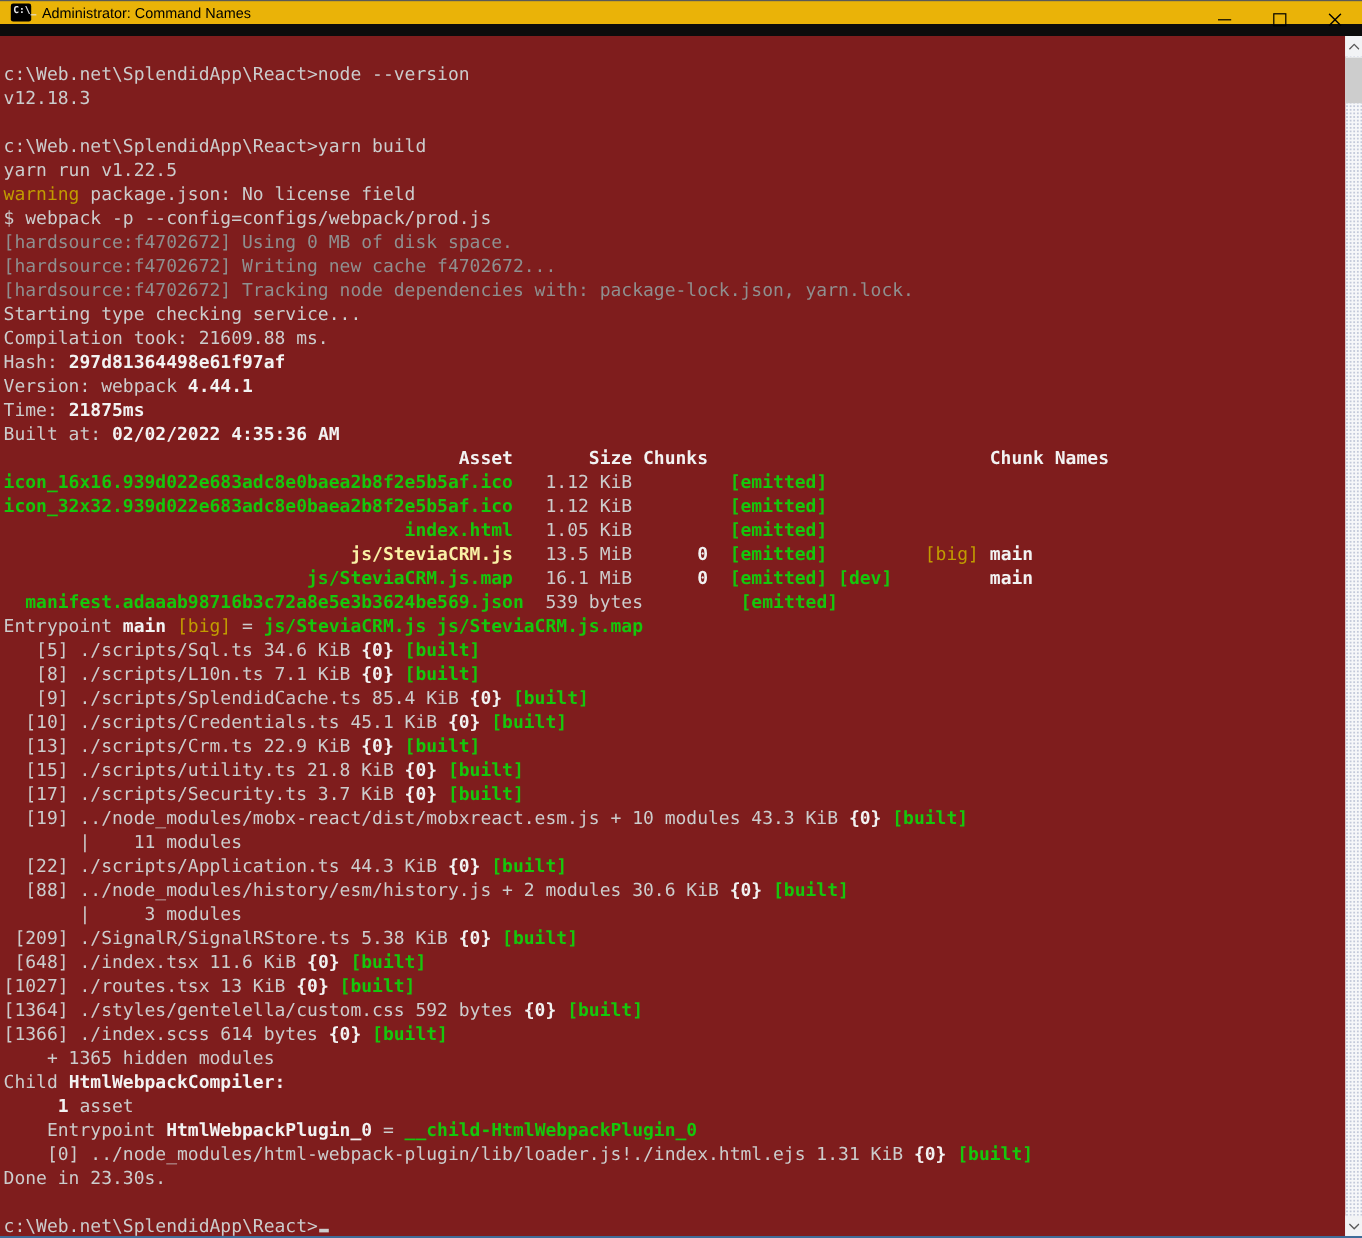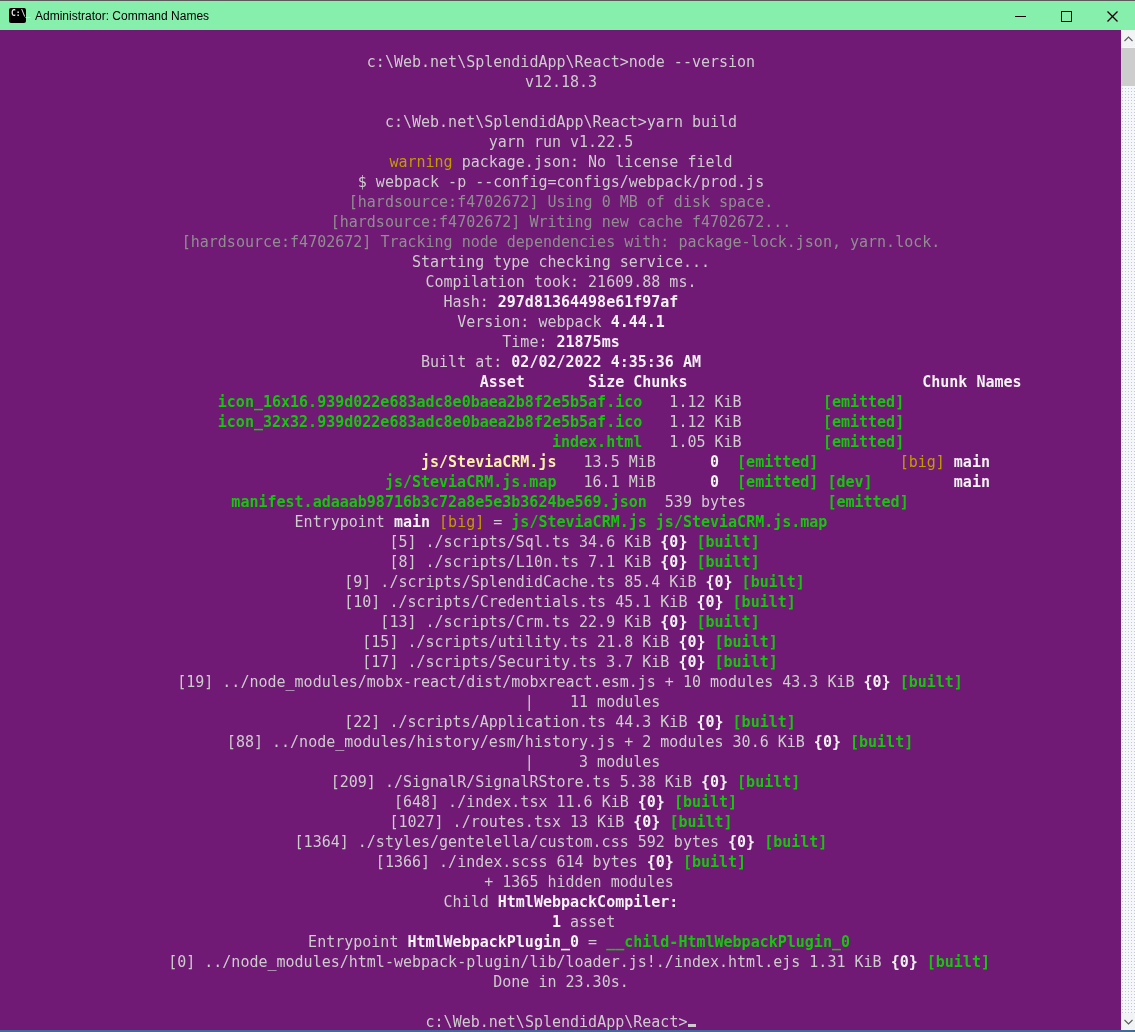--- a/index.html
+++ b/index.html
@@ -3,21 +3,21 @@
 <meta charset="utf-8">
 <style>
   html,body{margin:0;padding:0;background:#202020;}
   .window{
     position:relative;width:1135px;height:1032px;overflow:hidden;
     background:#0c0c0c;box-sizing:border-box;
     font-family:"Liberation Sans",sans-serif;
   }
   
   .titlebar{
-    position:absolute;top:0;left:0;right:0;height:30px;background:#86efac;
+    position:absolute;top:0;left:0;right:0;height:20px;background:#eab308;
     border-top:1px solid #5a5a5a;box-sizing:border-box;
     display:flex;align-items:center;
   }
   .app-icon{
     width:17px;height:15px;margin-left:9px;background:#000;position:relative;
     border-radius:2px;flex:0 0 auto;
   }
   .app-icon .glyph{
     position:absolute;top:1px;left:2px;color:#e8e8e8;
     font-family:"DejaVu Sans Mono",monospace;font-size:8px;line-height:9px;font-weight:bold;
@@ -87,21 +87,21 @@
       </button>
       <button class="ctl-btn">
         <svg width="11" height="11" viewBox="0 0 11 11">
           <line x1="0.5" y1="0.5" x2="10.5" y2="10.5" stroke="#000" stroke-width="1.2"></line>
           <line x1="10.5" y1="0.5" x2="0.5" y2="10.5" stroke="#000" stroke-width="1.2"></line>
         </svg>
       </button>
     </div>
   </div>
 
-  <div class="console" style="background: #701a75; text-align: center;">
+  <div class="console" style="background: #7f1d1d;">
     <div class="term"><div class="line"><span style="color: rgb(204, 204, 204);">c:\Web.net\SplendidApp\React&gt;node --version</span></div><div class="line"><span style="color: rgb(204, 204, 204);">v12.18.3</span></div><div class="line">&nbsp;</div><div class="line"><span style="color: rgb(204, 204, 204);">c:\Web.net\SplendidApp\React&gt;yarn build</span></div><div class="line"><span style="color: rgb(204, 204, 204);">yarn run v1.22.5</span></div><div class="line"><span style="color: rgb(193, 156, 0);">warning</span><span style="color: rgb(204, 204, 204);"> package.json: No license field</span></div><div class="line"><span style="color: rgb(204, 204, 204);">$ webpack -p --config=configs/webpack/prod.js</span></div><div class="line"><span style="color: rgb(143, 143, 143);">[hardsource:f4702672] Using 0 MB of disk space.</span></div><div class="line"><span style="color: rgb(143, 143, 143);">[hardsource:f4702672] Writing new cache f4702672...</span></div><div class="line"><span style="color: rgb(143, 143, 143);">[hardsource:f4702672] Tracking node dependencies with: package-lock.json, yarn.lock.</span></div><div class="line"><span style="color: rgb(204, 204, 204);">Starting type checking service...</span></div><div class="line"><span style="color: rgb(204, 204, 204);">Compilation took: 21609.88 ms.</span></div><div class="line"><span style="color: rgb(204, 204, 204);">Hash: </span><span style="color: rgb(242, 242, 242); font-weight: bold;">297d81364498e61f97af</span></div><div class="line"><span style="color: rgb(204, 204, 204);">Version: webpack </span><span style="color: rgb(242, 242, 242); font-weight: bold;">4.44.1</span></div><div class="line"><span style="color: rgb(204, 204, 204);">Time: </span><span style="color: rgb(242, 242, 242); font-weight: bold;">21875ms</span></div><div class="line"><span style="color: rgb(204, 204, 204);">Built at: </span><span style="color: rgb(242, 242, 242); font-weight: bold;">02/02/2022 4:35:36 AM</span></div><div class="line"><span style="color: rgb(242, 242, 242); font-weight: bold;">                                          Asset       Size Chunks                          Chunk Names</span></div><div class="line"><span style="color: rgb(22, 198, 12); font-weight: bold;">icon_16x16.939d022e683adc8e0baea2b8f2e5b5af.ico</span><span style="color: rgb(204, 204, 204);">   1.12 KiB         </span><span style="color: rgb(22, 198, 12); font-weight: bold;">[emitted]</span></div><div class="line"><span style="color: rgb(22, 198, 12); font-weight: bold;">icon_32x32.939d022e683adc8e0baea2b8f2e5b5af.ico</span><span style="color: rgb(204, 204, 204);">   1.12 KiB         </span><span style="color: rgb(22, 198, 12); font-weight: bold;">[emitted]</span></div><div class="line"><span style="color: rgb(22, 198, 12); font-weight: bold;">                                     index.html</span><span style="color: rgb(204, 204, 204);">   1.05 KiB         </span><span style="color: rgb(22, 198, 12); font-weight: bold;">[emitted]</span></div><div class="line"><span style="color: rgb(249, 241, 165); font-weight: bold;">                                js/SteviaCRM.js</span><span style="color: rgb(204, 204, 204);">   13.5 MiB </span><span style="color: rgb(242, 242, 242); font-weight: bold;">     0</span><span style="color: rgb(204, 204, 204);">  </span><span style="color: rgb(22, 198, 12); font-weight: bold;">[emitted]</span><span style="color: rgb(204, 204, 204);">         </span><span style="color: rgb(193, 156, 0);">[big]</span><span style="color: rgb(204, 204, 204);"> </span><span style="color: rgb(242, 242, 242); font-weight: bold;">main</span></div><div class="line"><span style="color: rgb(22, 198, 12); font-weight: bold;">                            js/SteviaCRM.js.map</span><span style="color: rgb(204, 204, 204);">   16.1 MiB </span><span style="color: rgb(242, 242, 242); font-weight: bold;">     0</span><span style="color: rgb(204, 204, 204);">  </span><span style="color: rgb(22, 198, 12); font-weight: bold;">[emitted] [dev]</span><span style="color: rgb(204, 204, 204);">         </span><span style="color: rgb(242, 242, 242); font-weight: bold;">main</span></div><div class="line"><span style="color: rgb(204, 204, 204);">  </span><span style="color: rgb(22, 198, 12); font-weight: bold;">manifest.adaaab98716b3c72a8e5e3b3624be569.json</span><span style="color: rgb(204, 204, 204);">  539 bytes         </span><span style="color: rgb(22, 198, 12); font-weight: bold;">[emitted]</span></div><div class="line"><span style="color: rgb(204, 204, 204);">Entrypoint </span><span style="color: rgb(242, 242, 242); font-weight: bold;">main</span><span style="color: rgb(204, 204, 204);"> </span><span style="color: rgb(193, 156, 0);">[big]</span><span style="color: rgb(204, 204, 204);"> = </span><span style="color: rgb(22, 198, 12); font-weight: bold;">js/SteviaCRM.js js/SteviaCRM.js.map</span></div><div class="line"><span style="color: rgb(204, 204, 204);">   [5] ./scripts/Sql.ts 34.6 KiB </span><span style="color: rgb(242, 242, 242); font-weight: bold;">{0}</span><span style="color: rgb(204, 204, 204);"> </span><span style="color: rgb(22, 198, 12); font-weight: bold;">[built]</span></div><div class="line"><span style="color: rgb(204, 204, 204);">   [8] ./scripts/L10n.ts 7.1 KiB </span><span style="color: rgb(242, 242, 242); font-weight: bold;">{0}</span><span style="color: rgb(204, 204, 204);"> </span><span style="color: rgb(22, 198, 12); font-weight: bold;">[built]</span></div><div class="line"><span style="color: rgb(204, 204, 204);">   [9] ./scripts/SplendidCache.ts 85.4 KiB </span><span style="color: rgb(242, 242, 242); font-weight: bold;">{0}</span><span style="color: rgb(204, 204, 204);"> </span><span style="color: rgb(22, 198, 12); font-weight: bold;">[built]</span></div><div class="line"><span style="color: rgb(204, 204, 204);">  [10] ./scripts/Credentials.ts 45.1 KiB </span><span style="color: rgb(242, 242, 242); font-weight: bold;">{0}</span><span style="color: rgb(204, 204, 204);"> </span><span style="color: rgb(22, 198, 12); font-weight: bold;">[built]</span></div><div class="line"><span style="color: rgb(204, 204, 204);">  [13] ./scripts/Crm.ts 22.9 KiB </span><span style="color: rgb(242, 242, 242); font-weight: bold;">{0}</span><span style="color: rgb(204, 204, 204);"> </span><span style="color: rgb(22, 198, 12); font-weight: bold;">[built]</span></div><div class="line"><span style="color: rgb(204, 204, 204);">  [15] ./scripts/utility.ts 21.8 KiB </span><span style="color: rgb(242, 242, 242); font-weight: bold;">{0}</span><span style="color: rgb(204, 204, 204);"> </span><span style="color: rgb(22, 198, 12); font-weight: bold;">[built]</span></div><div class="line"><span style="color: rgb(204, 204, 204);">  [17] ./scripts/Security.ts 3.7 KiB </span><span style="color: rgb(242, 242, 242); font-weight: bold;">{0}</span><span style="color: rgb(204, 204, 204);"> </span><span style="color: rgb(22, 198, 12); font-weight: bold;">[built]</span></div><div class="line"><span style="color: rgb(204, 204, 204);">  [19] ../node_modules/mobx-react/dist/mobxreact.esm.js + 10 modules 43.3 KiB </span><span style="color: rgb(242, 242, 242); font-weight: bold;">{0}</span><span style="color: rgb(204, 204, 204);"> </span><span style="color: rgb(22, 198, 12); font-weight: bold;">[built]</span></div><div class="line"><span style="color: rgb(204, 204, 204);">       |    11 modules</span></div><div class="line"><span style="color: rgb(204, 204, 204);">  [22] ./scripts/Application.ts 44.3 KiB </span><span style="color: rgb(242, 242, 242); font-weight: bold;">{0}</span><span style="color: rgb(204, 204, 204);"> </span><span style="color: rgb(22, 198, 12); font-weight: bold;">[built]</span></div><div class="line"><span style="color: rgb(204, 204, 204);">  [88] ../node_modules/history/esm/history.js + 2 modules 30.6 KiB </span><span style="color: rgb(242, 242, 242); font-weight: bold;">{0}</span><span style="color: rgb(204, 204, 204);"> </span><span style="color: rgb(22, 198, 12); font-weight: bold;">[built]</span></div><div class="line"><span style="color: rgb(204, 204, 204);">       |     3 modules</span></div><div class="line"><span style="color: rgb(204, 204, 204);"> [209] ./SignalR/SignalRStore.ts 5.38 KiB </span><span style="color: rgb(242, 242, 242); font-weight: bold;">{0}</span><span style="color: rgb(204, 204, 204);"> </span><span style="color: rgb(22, 198, 12); font-weight: bold;">[built]</span></div><div class="line"><span style="color: rgb(204, 204, 204);"> [648] ./index.tsx 11.6 KiB </span><span style="color: rgb(242, 242, 242); font-weight: bold;">{0}</span><span style="color: rgb(204, 204, 204);"> </span><span style="color: rgb(22, 198, 12); font-weight: bold;">[built]</span></div><div class="line"><span style="color: rgb(204, 204, 204);">[1027] ./routes.tsx 13 KiB </span><span style="color: rgb(242, 242, 242); font-weight: bold;">{0}</span><span style="color: rgb(204, 204, 204);"> </span><span style="color: rgb(22, 198, 12); font-weight: bold;">[built]</span></div><div class="line"><span style="color: rgb(204, 204, 204);">[1364] ./styles/gentelella/custom.css 592 bytes </span><span style="color: rgb(242, 242, 242); font-weight: bold;">{0}</span><span style="color: rgb(204, 204, 204);"> </span><span style="color: rgb(22, 198, 12); font-weight: bold;">[built]</span></div><div class="line"><span style="color: rgb(204, 204, 204);">[1366] ./index.scss 614 bytes </span><span style="color: rgb(242, 242, 242); font-weight: bold;">{0}</span><span style="color: rgb(204, 204, 204);"> </span><span style="color: rgb(22, 198, 12); font-weight: bold;">[built]</span></div><div class="line"><span style="color: rgb(204, 204, 204);">    + 1365 hidden modules</span></div><div class="line"><span style="color: rgb(204, 204, 204);">Child </span><span style="color: rgb(242, 242, 242); font-weight: bold;">HtmlWebpackCompiler:</span></div><div class="line"><span style="color: rgb(204, 204, 204);">     </span><span style="color: rgb(242, 242, 242); font-weight: bold;">1</span><span style="color: rgb(204, 204, 204);"> asset</span></div><div class="line"><span style="color: rgb(204, 204, 204);">    Entrypoint </span><span style="color: rgb(242, 242, 242); font-weight: bold;">HtmlWebpackPlugin_0</span><span style="color: rgb(204, 204, 204);"> = </span><span style="color: rgb(22, 198, 12); font-weight: bold;">__child-HtmlWebpackPlugin_0</span></div><div class="line"><span style="color: rgb(204, 204, 204);">    [0] ../node_modules/html-webpack-plugin/lib/loader.js!./index.html.ejs 1.31 KiB </span><span style="color: rgb(242, 242, 242); font-weight: bold;">{0}</span><span style="color: rgb(204, 204, 204);"> </span><span style="color: rgb(22, 198, 12); font-weight: bold;">[built]</span></div><div class="line"><span style="color: rgb(204, 204, 204);">Done in 23.30s.</span></div><div class="line">&nbsp;</div><div class="line"><span style="color: rgb(204, 204, 204);">c:\Web.net\SplendidApp\React&gt;</span><span class="cursor" style="background: rgb(204, 204, 204);"></span></div></div>
 
     <div class="scrollbar">
       <div class="scroll-btn up">
         <svg width="9" height="6" viewBox="0 0 9 6">
           <polyline points="0.5,5 4.5,1 8.5,5" fill="none" stroke="#5a5a5a" stroke-width="1.1"></polyline>
         </svg>
       </div>
       <div class="scroll-thumb"></div>
       <div class="scroll-btn down">

